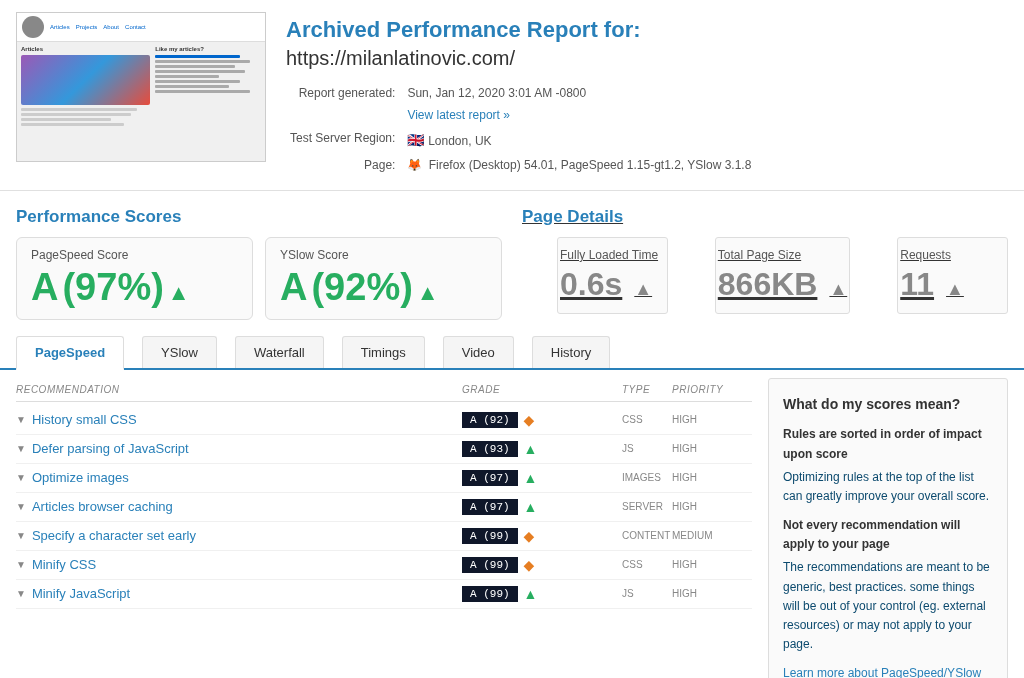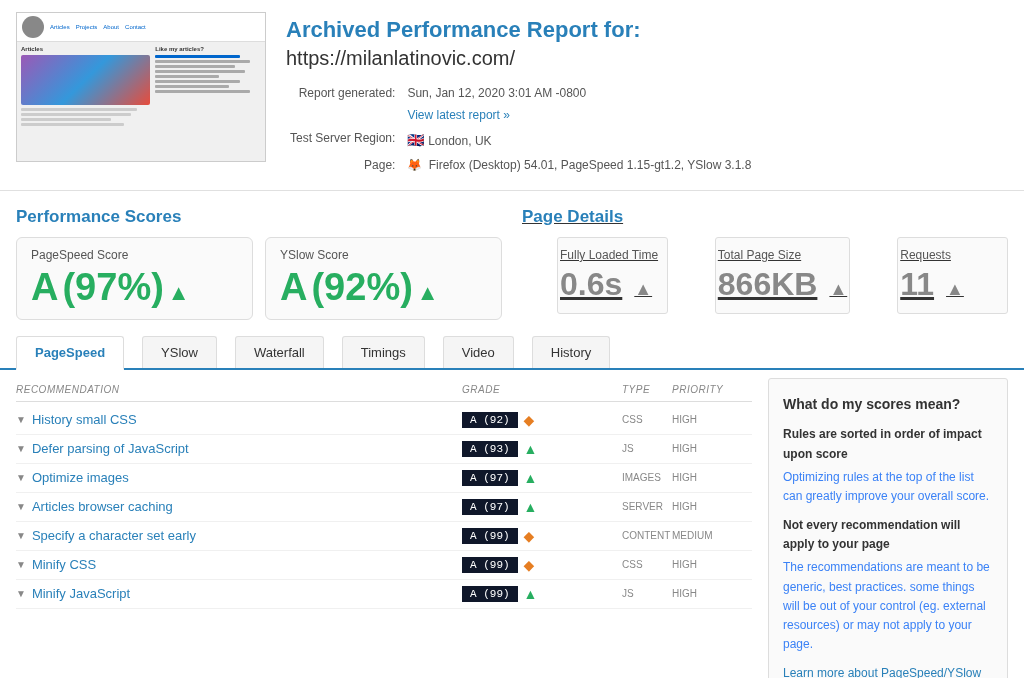--- a/index.html
+++ b/index.html
@@ -68,21 +68,21 @@
     .grade-pill { background: #0f172a; color: #fff; font-size: 11px; padding: 2px 8px; border-radius: 0; min-width: 55px; text-align: center; font-family: Liberation Mono, monospace; }
     .type-badge { font-size: 10px; color: #888; text-transform: uppercase; }
     .priority-badge { font-size: 10px; color: #888; text-transform: uppercase; }
     .icon-diamond { color: #e67e22; font-size: 14px; }
     .icon-up-green { color: #27ae60; font-size: 14px; }
 
     
     .sidebar-info { width: 240px; flex-shrink: 0; border: 1px solid #ddd; border-radius: 3px; padding: 14px; margin-top: 8px; font-size: 12px; line-height: 1.6; background: #fafafa; align-self: flex-start; }
     .sidebar-title { font-size: 14px; font-weight: bold; color: #333; margin-bottom: 8px; }
     .sidebar-subtitle { font-weight: bold; color: #333; margin-bottom: 4px; margin-top: 10px; }
-    .sidebar-text { color: #3b82f6; }
+    .sidebar-text { color: #0c4a6e; }
     .sidebar-link { color: #2980b9; font-size: 12px; margin-top: 10px; display: block; text-decoration: none; }
   </style>
 </head>
 <body>
 
 <div class="header-area">
 
   <div class="screenshot-preview">
     <div class="preview-inner">
       <div class="preview-navbar">

